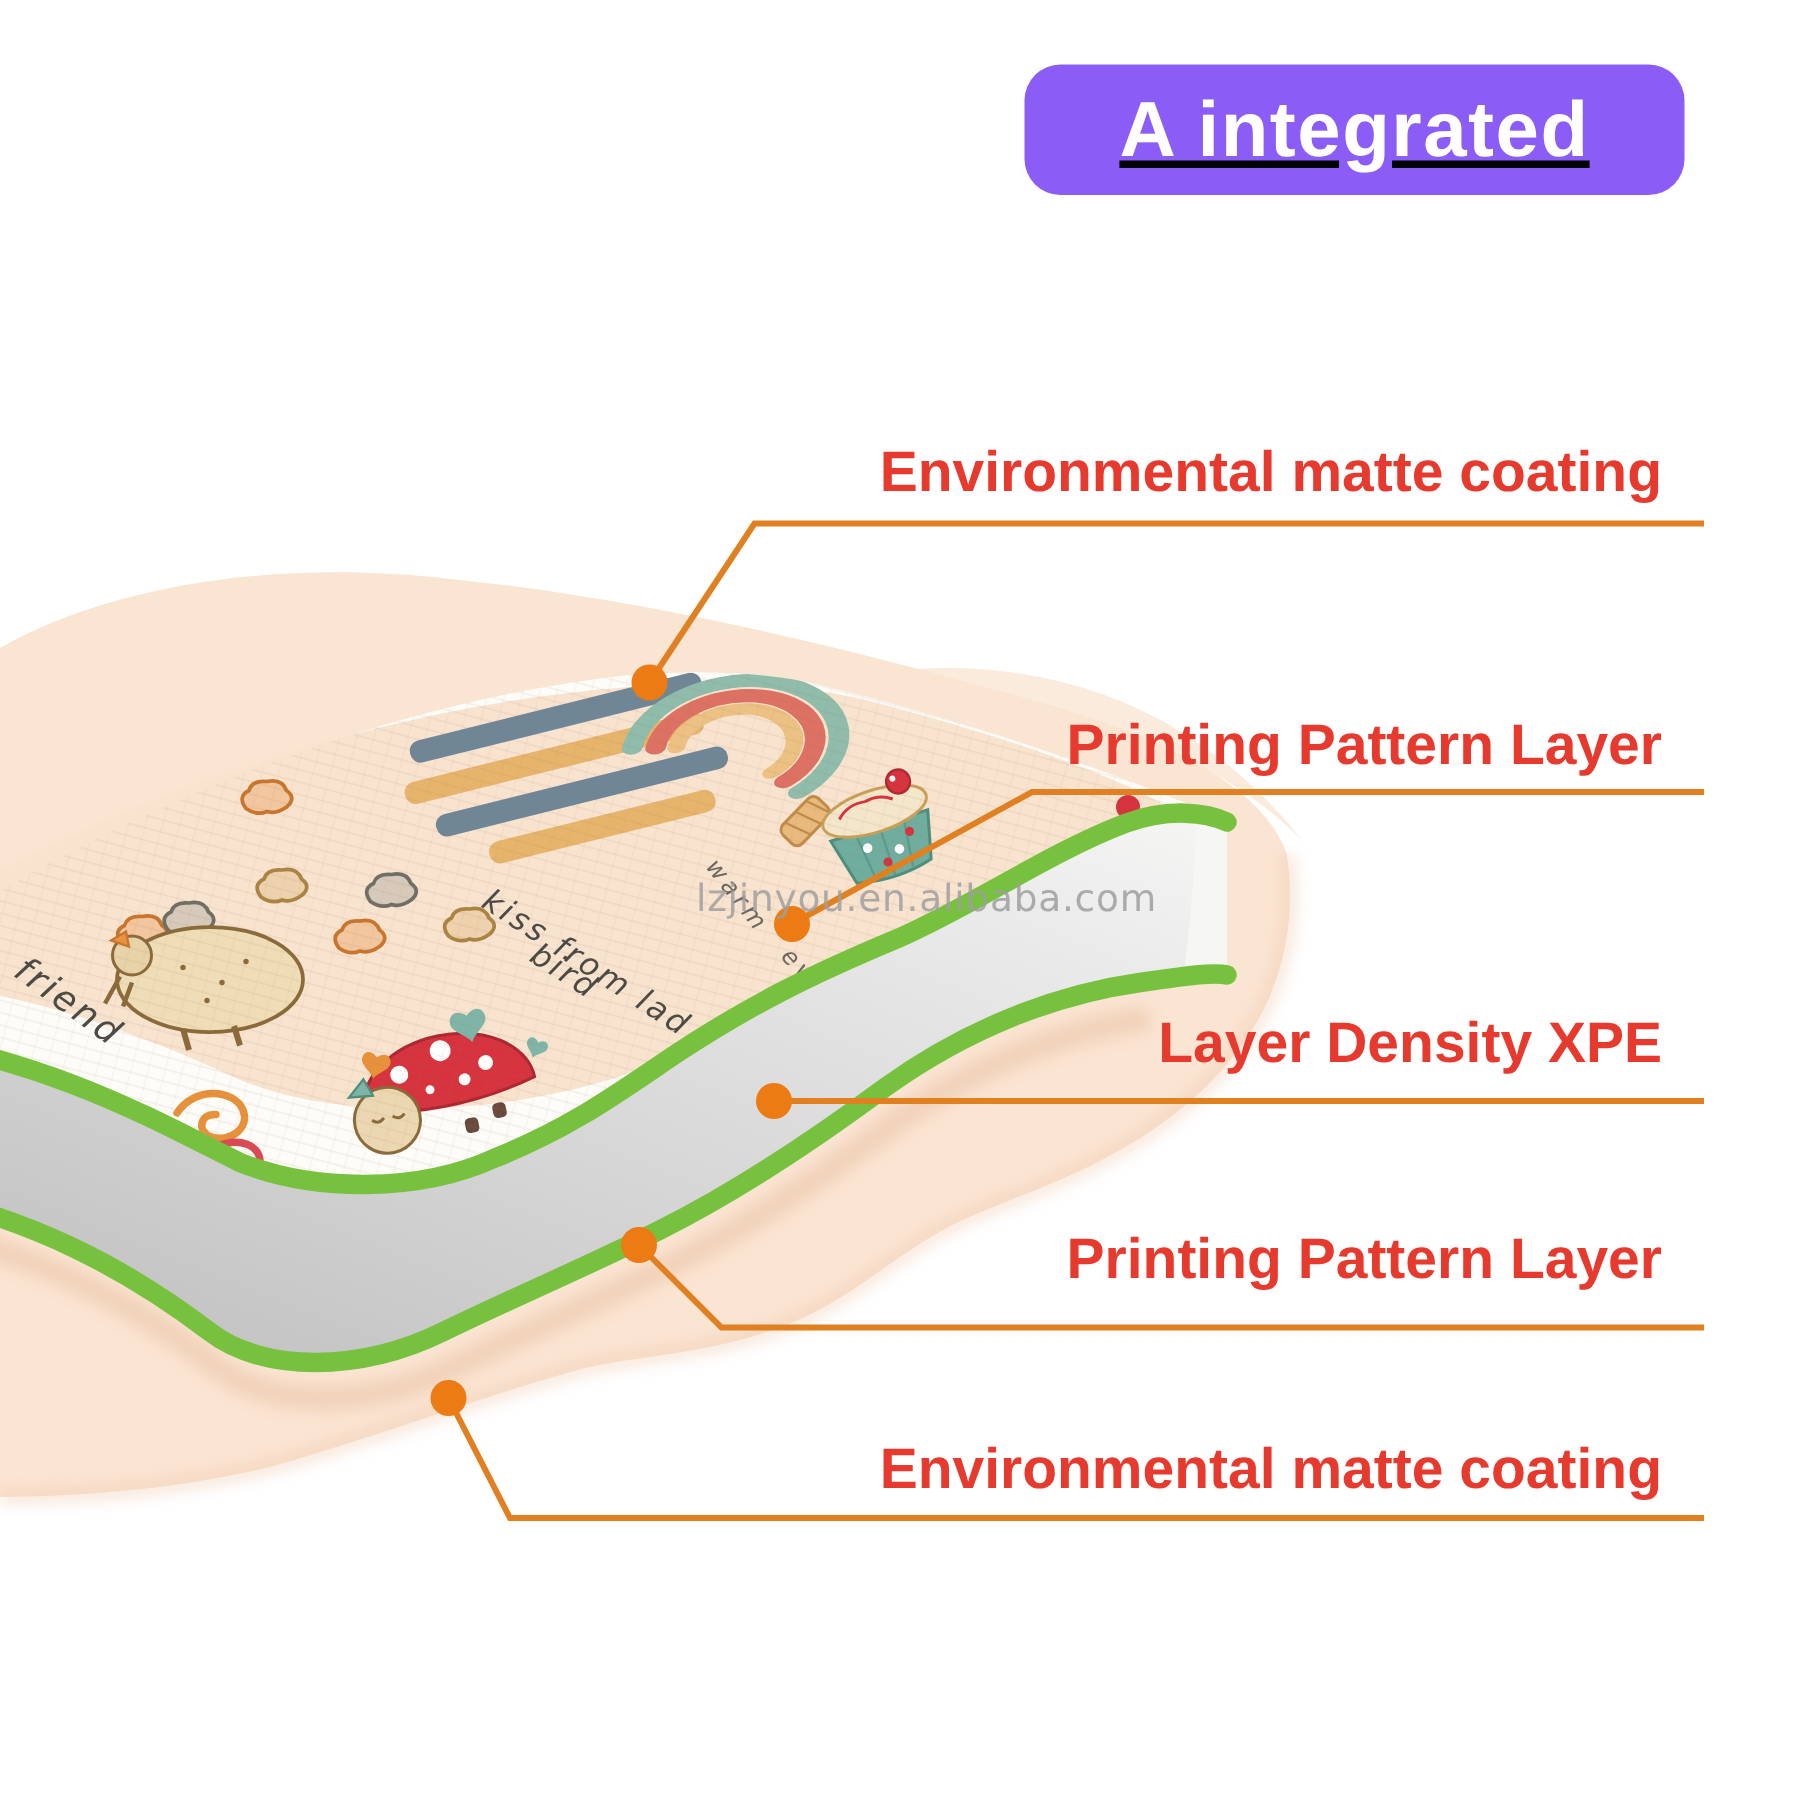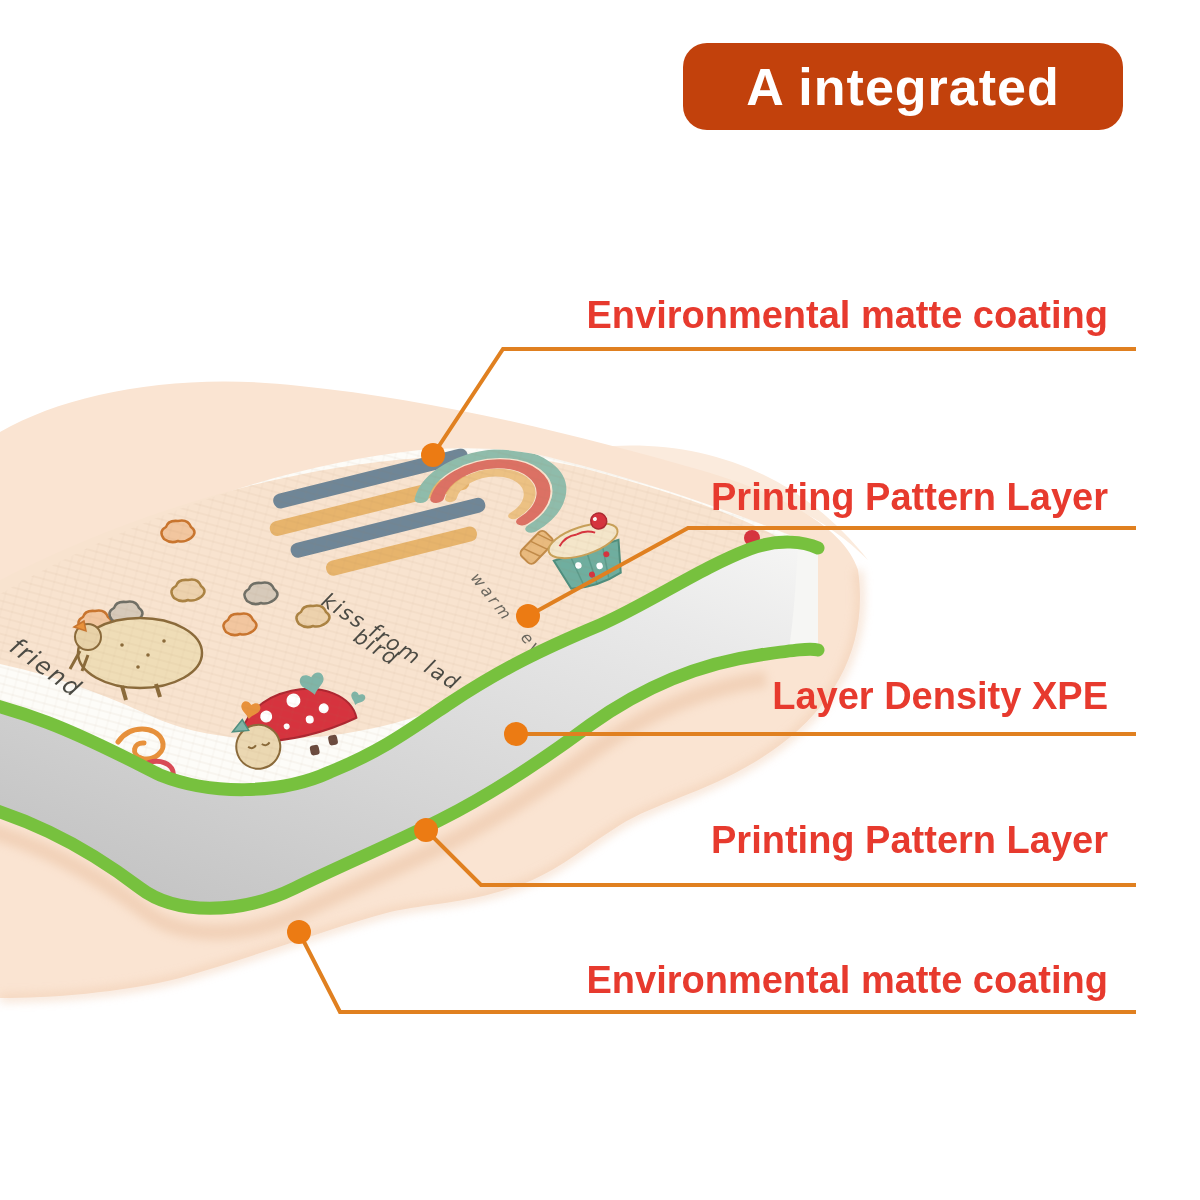--- a/index.html
+++ b/index.html
@@ -2,22 +2,22 @@
 <html><head>
 <meta charset="utf-8">
 <style>
   html,body{margin:0;padding:0;background:#ffffff;}
   #stage{position:relative;width:1200px;height:1200px;overflow:hidden;background:#fff;
          font-family:"Liberation Sans",sans-serif;}
   #scene{position:absolute;left:0;top:0;z-index:1;}
   .callout-label{position:absolute;right:92px;z-index:3;white-space:nowrap;text-align:right;
                  font-weight:700;font-size:38px;line-height:38px;color:#e73a2e;
                  font-family:"Liberation Sans",sans-serif;}
-  #badge{position:absolute;left:683px;top:43px;width:440px;height:87px;background:#c2410c;
-         border-radius:24px;z-index:3;display:flex;align-items:center;justify-content:center;}
+  #badge{position:absolute;left:683px;top:43px;width:440px;height:87px;background:#8b5cf6;
+         border-radius:24px;z-index:3;display:flex;align-items:center;justify-content:center;text-decoration:underline;}
   #badge span{color:#ffffff;font-weight:700;font-size:52px;letter-spacing:1px;
               font-family:"Liberation Sans",sans-serif;}
   #watermark{position:absolute;left:464px;top:584px;z-index:2;font-size:25px;color:#9f9f9f;
              opacity:.85;letter-spacing:.5px;font-family:"DejaVu Sans",sans-serif;}
 </style>
 </head>
 <body>
 
 <div id="stage">
 
@@ -193,20 +193,21 @@
   </g>
   <g fill="#ec7b13">
     <circle cx="433" cy="455" r="12"></circle>
     <circle cx="528" cy="616" r="12"></circle>
     <circle cx="516" cy="734" r="12"></circle>
     <circle cx="426" cy="830" r="12"></circle>
     <circle cx="299" cy="932" r="12"></circle>
   </g>
 </svg>
 
+<div id="watermark">lzjinyou.en.alibaba.com</div>
 
 <div id="badge">
   <span>A integrated</span>
 </div>
 
 <div class="callout-label" style="top:296px">Environmental matte coating</div>
 <div class="callout-label" style="top:478px">Printing Pattern Layer</div>
 <div class="callout-label" style="top:677px">Layer Density XPE</div>
 <div class="callout-label" style="top:821px">Printing Pattern Layer</div>
 <div class="callout-label" style="top:961px">Environmental matte coating</div>

